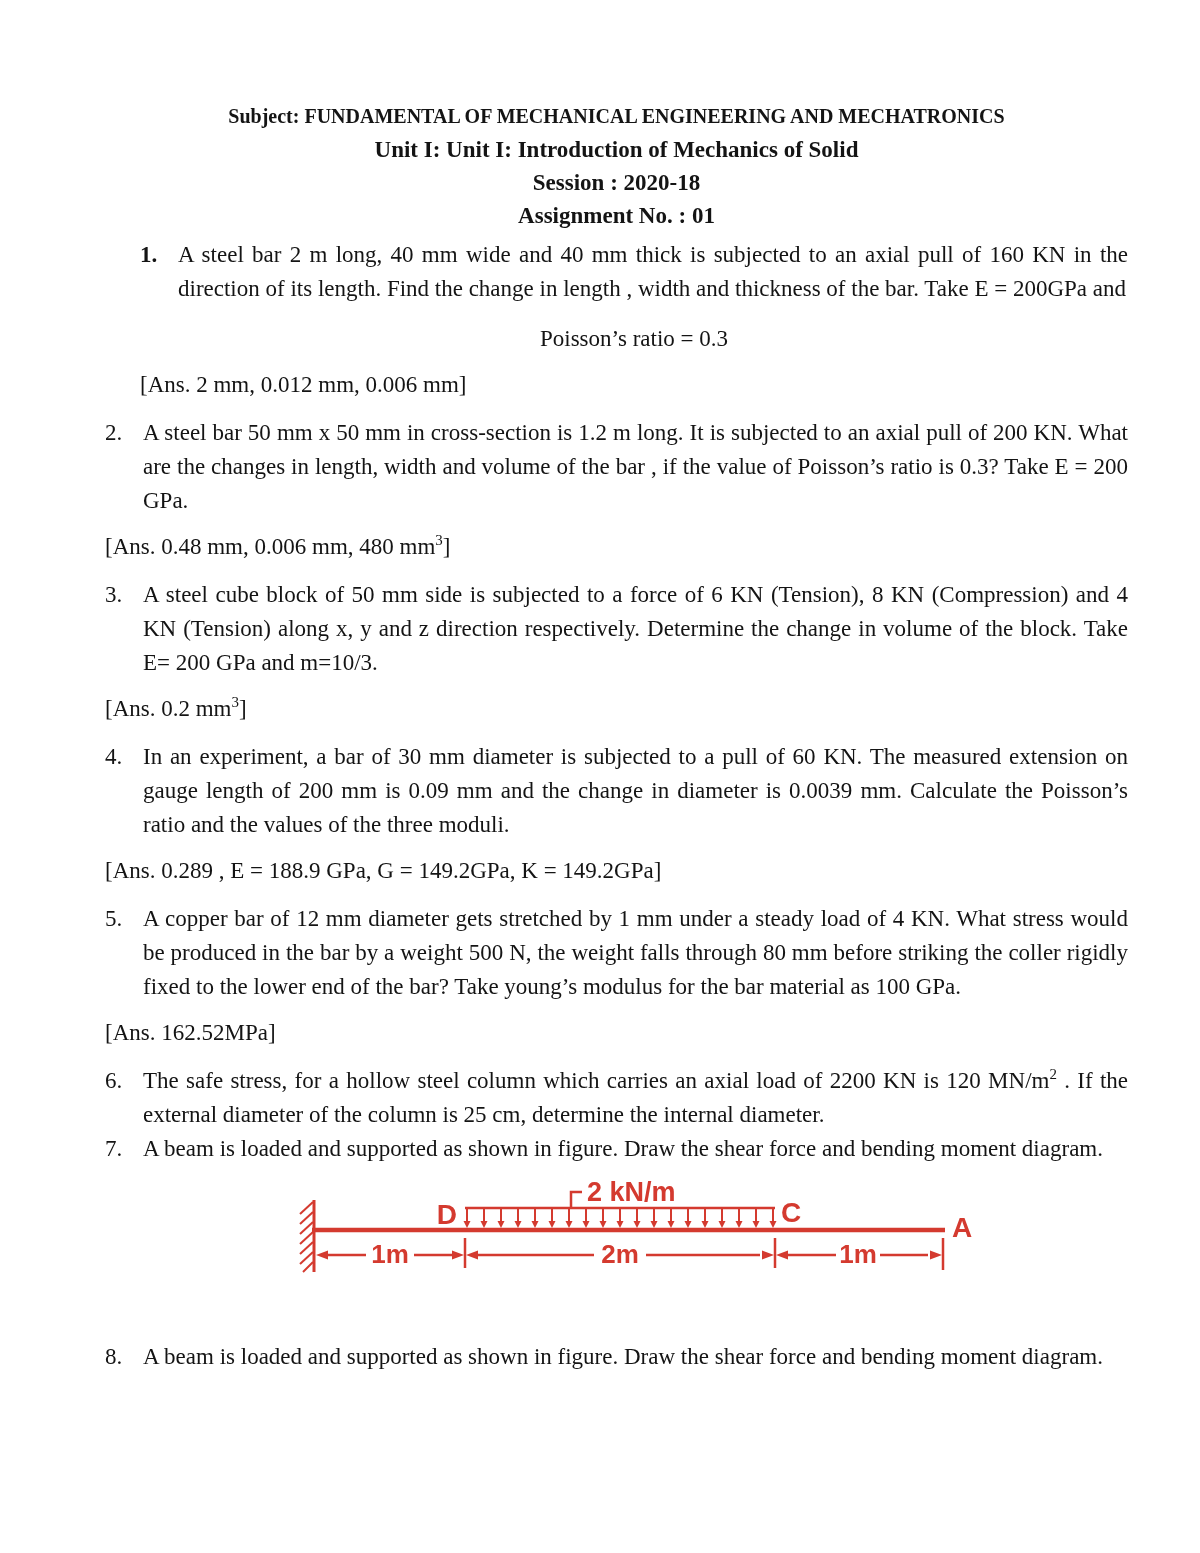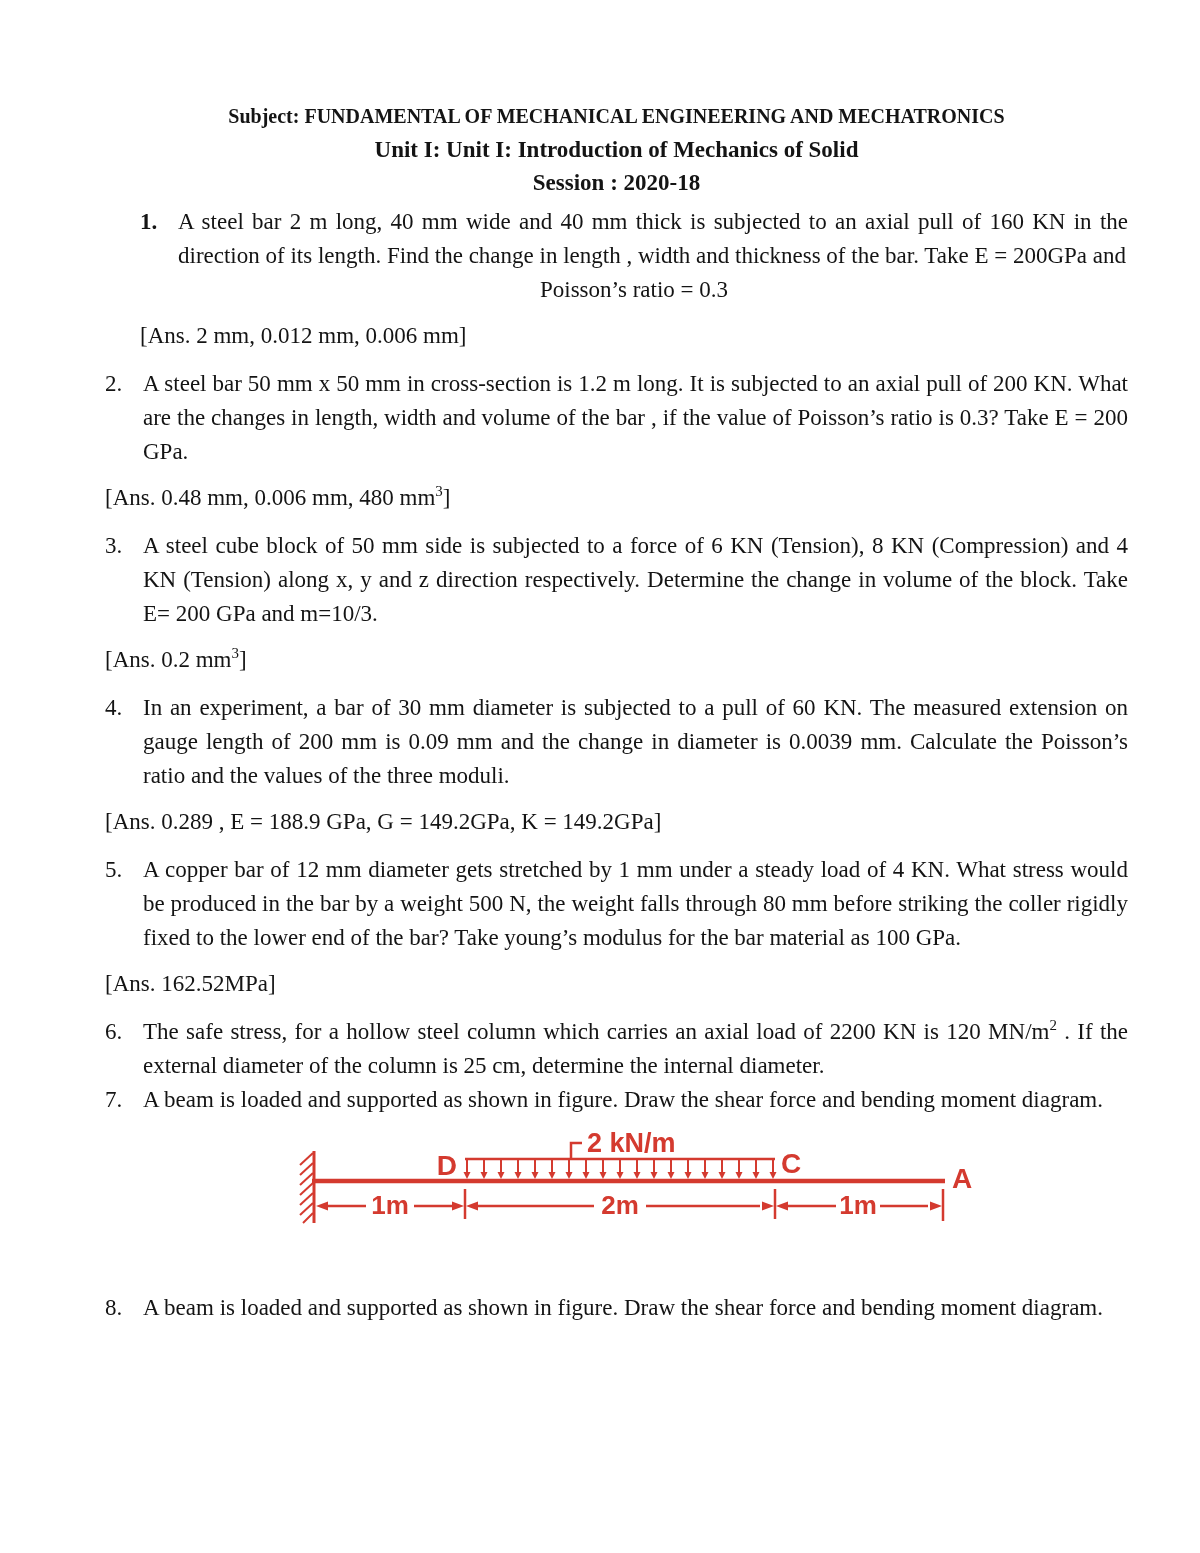--- a/index.html
+++ b/index.html
@@ -11,39 +11,40 @@
   }
   .page { padding:100px 72px 0 105px; }
   .hdr { text-align:center; font-weight:bold; }
   .hdr-subject { font-size:20px; line-height:33px; }
   .hdr-line { font-size:23px; line-height:33px; }
   .body { margin-top:6px; }
   .qrow { display:flex; }
   .qnum { flex:0 0 38px; width:38px; font-size:23px; line-height:34px; }
   .qnum.bold { font-weight:bold; }
   .qtext { flex:1; font-size:23px; line-height:34px; text-align:justify; }
-  .qcenter { text-align:center; font-size:23px; line-height:34px; }
+  .qcenter { text-align:center; font-size:23px; line-height:34px;margin-top:16px; }
   .answer { padding-right:138px; font-size:23px; line-height:34px; margin:12px 0 14px; }
   .q1 { margin-left:35px; }
   .q1 .answer { padding-right:103px; }
   .sup { vertical-align:super; font-size:0.65em; line-height:0; }
   .diagram { margin:14px 0 44px 190px; }
   .dg-stroke { stroke:var(--accent); fill:none; }
   .dg-fill { fill:var(--accent); stroke:none; }
   text.dg-text { fill:var(--accent); font-family:"Liberation Sans", sans-serif; font-weight:bold; }
 </style>
 </head>
 <body>
 
 <div class="page">
 
   <div class="hdr">
     <div class="hdr-subject">Subject: FUNDAMENTAL OF MECHANICAL ENGINEERING AND MECHATRONICS</div>
     <div class="hdr-line">Unit I: Unit I:  Introduction of Mechanics of Solid</div>
     <div class="hdr-line">Session : 2020-18</div>
+    <div class="hdr-line">Assignment No. : 01</div>
   </div>
 
   <div class="body">
 
     <div class="q q1">
       <div class="qrow">
         <span class="qnum bold">1.</span>
         <div class="qtext"><span>A steel bar 2 m long, 40 mm wide and 40 mm thick is subjected to an axial pull of 160 KN in the direction of its length. Find the change in length , width and thickness of the bar. Take E = 200GPa and</span></div>
       </div>
       <div class="qcenter">Poisson’s ratio = 0.3</div>

